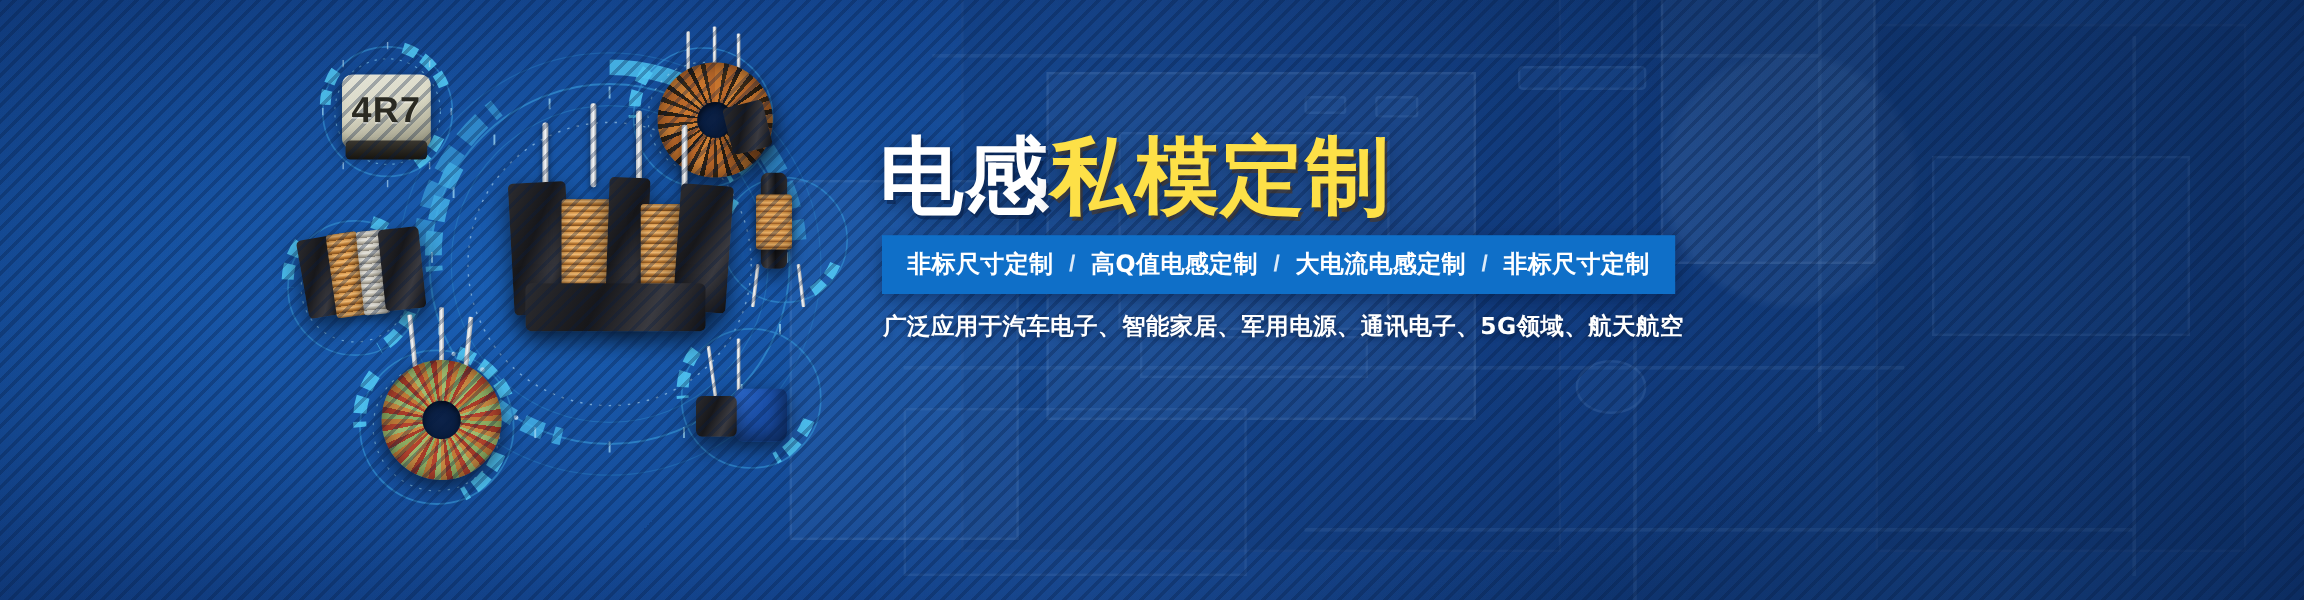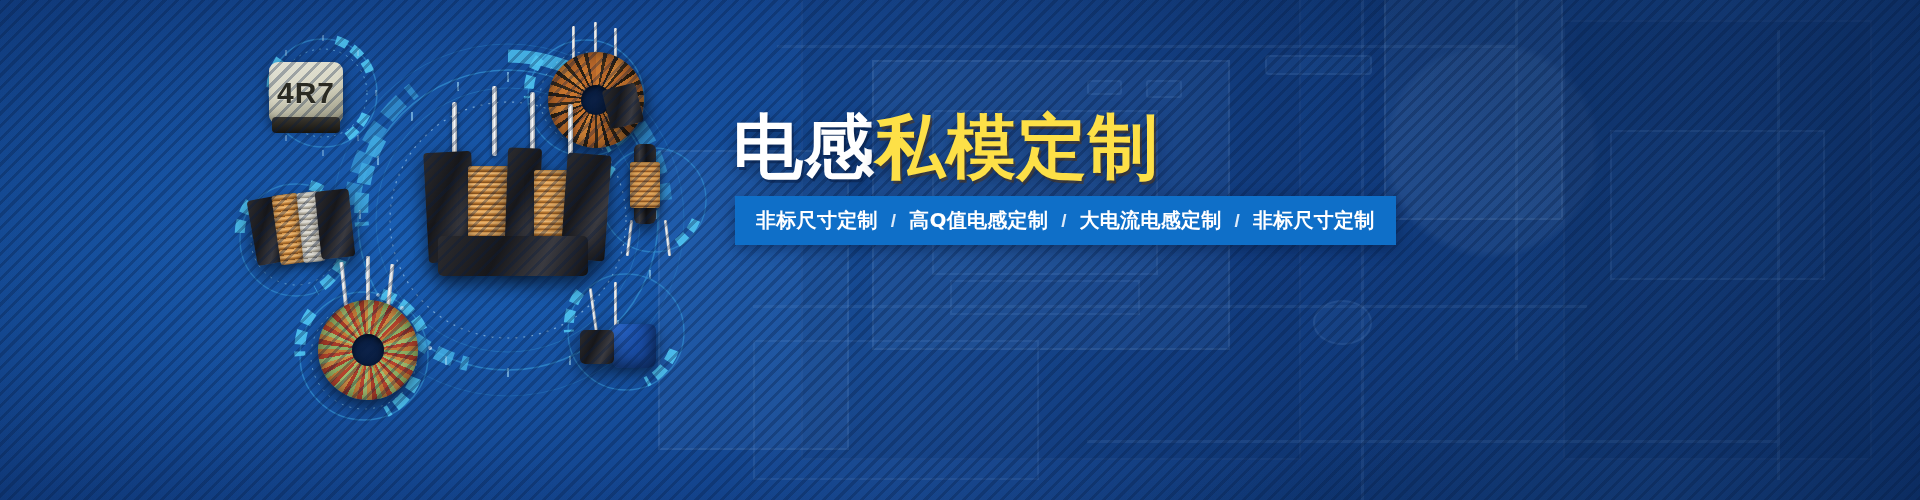--- a/index.html
+++ b/index.html
@@ -336,21 +336,21 @@
   <div class="ring" style="left:556px;top:262px;width:140px;height:140px;">
     <svg width="140" height="140" viewBox="0 0 140 140" aria-hidden="true">
       <circle cx="70" cy="70" r="58" fill="none" stroke="#2f86c9" stroke-width="1.4" opacity=".8"></circle>
       <g stroke="#4fc4f2" stroke-width="10" fill="none" opacity=".9">
         <path d="M 24 30 A 58 58 0 0 0 13 70" stroke-dasharray="13 7"></path>
         <path d="M 118 88 A 58 58 0 0 1 90 120" stroke-dasharray="13 7"></path>
       </g>
     </svg>
   </div>
 
-  <div class="prod" style="left:269px;top:62px;text-align:center;">
+  <div class="prod" style="left:285px;top:62px;text-align:center;">
     <div class="chip4r7">
       <span>4R7</span>
     </div>
   </div>
 
   <div class="prod" style="left:548px;top:52px;width:96px;height:96px;">
     <div class="lead" style="left:24px;top:-26px;width:3px;height:34px;"></div>
     <div class="lead" style="left:46px;top:-30px;width:3px;height:38px;"></div>
     <div class="lead" style="left:66px;top:-24px;width:3px;height:32px;"></div>
     <div class="toroid" style="position:absolute;left:0;top:0;width:96px;height:96px;">
@@ -420,15 +420,16 @@
     <div class="featurebar">
       <span class="ftxt">非标尺寸定制</span>
       <span class="sep">/</span>
       <span class="ftxt">高Q值电感定制</span>
       <span class="sep">/</span>
       <span class="ftxt">大电流电感定制</span>
       <span class="sep">/</span>
       <span class="ftxt">非标尺寸定制</span>
     </div>
 
+    <div class="tagline">广泛应用于汽车电子、智能家居、军用电源、通讯电子、5G领域、航天航空</div>
   </div>
 
 </div>
 
 </body></html>

